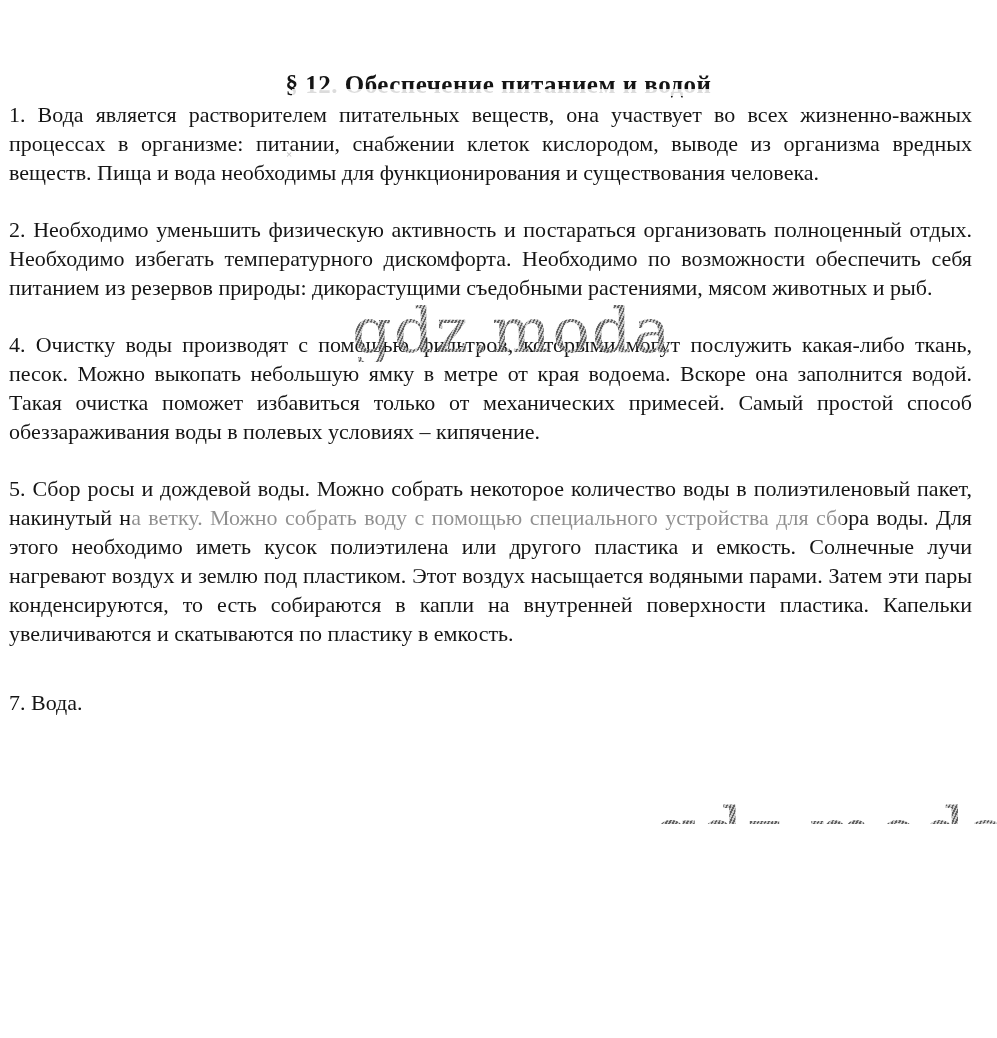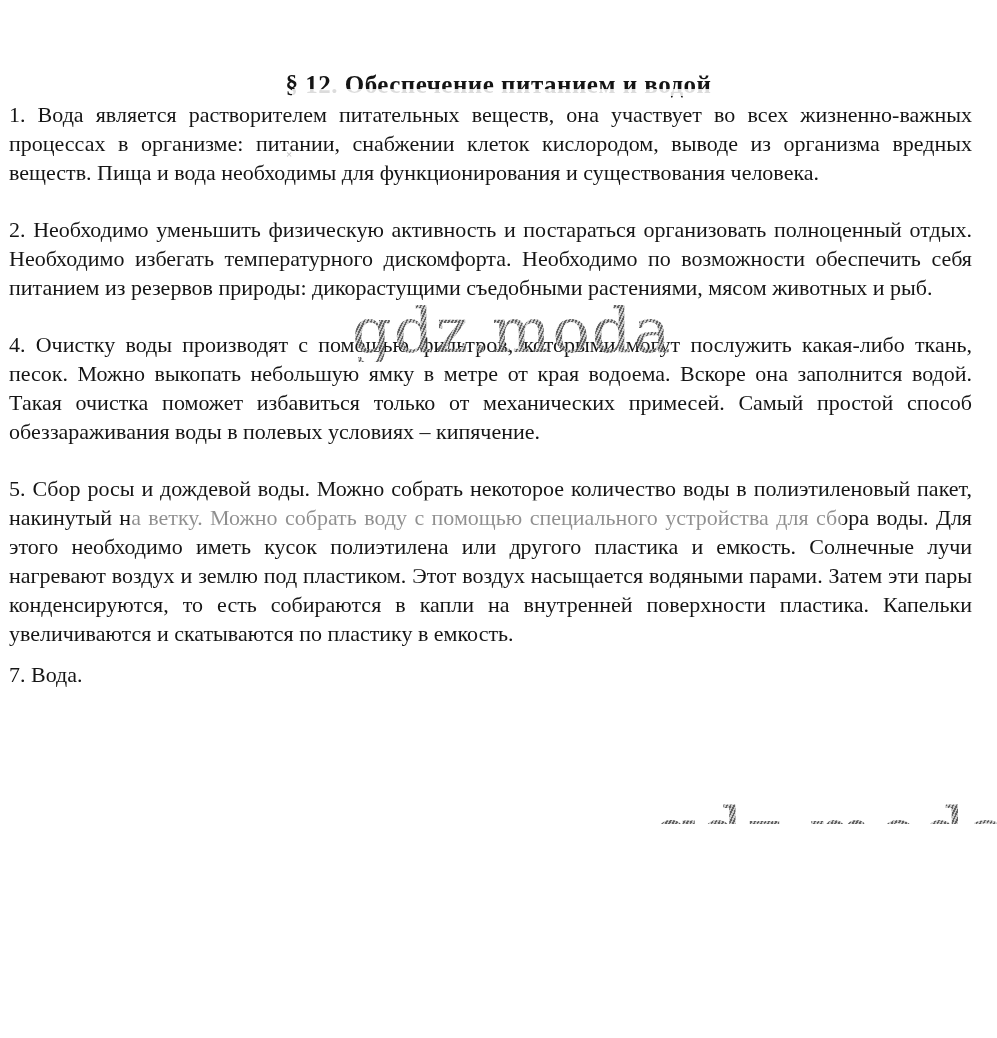--- a/index.html
+++ b/index.html
@@ -42,21 +42,21 @@
   .para {
     margin: 0 16px 0 0;
     font-size: 22px;
     line-height: 29px;
     text-align: justify;
   }
   .para + .para { margin-top: 28px; }
   .para.first { margin-top: 0; }
   .gap-top { margin-top: 28px; }
   .final {
-    margin: 12px 0 0 0;
+    margin: 40px 0 0 0;
     font-size: 22px;
     line-height: 29px;
   }
   .wm {
     position: absolute;
     font-family: "DejaVu Serif", serif;
     font-weight: normal;
     letter-spacing: 2px;
     line-height: 1;
     color: #757575;

